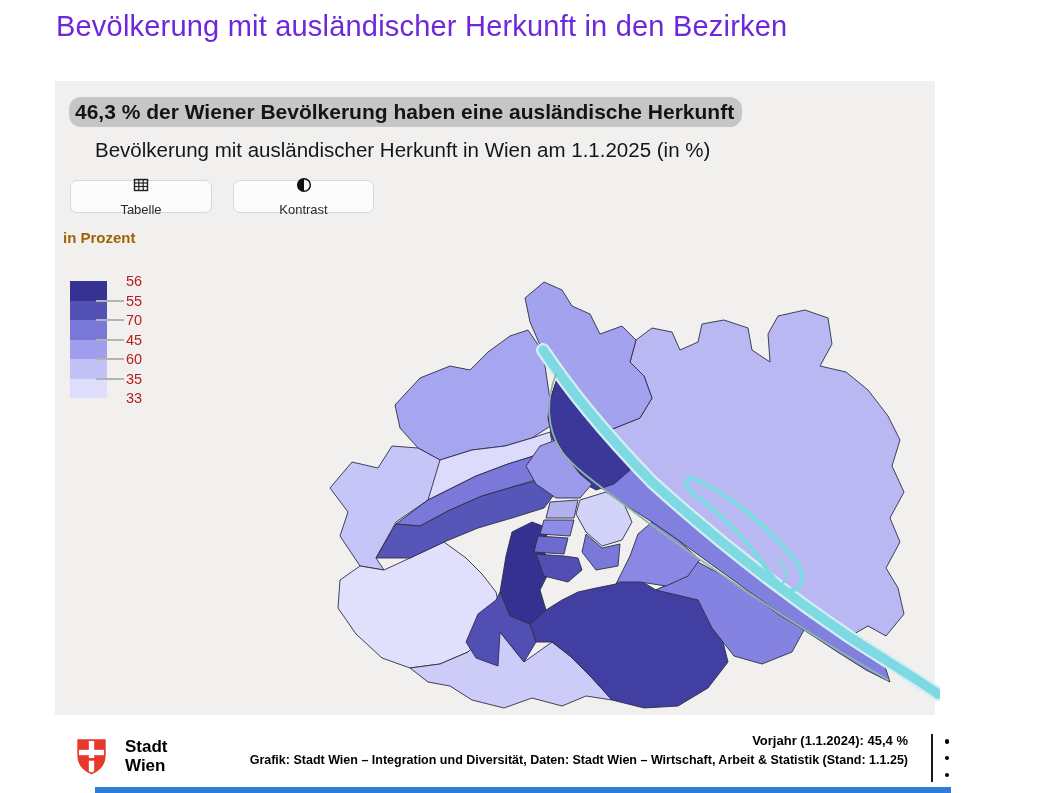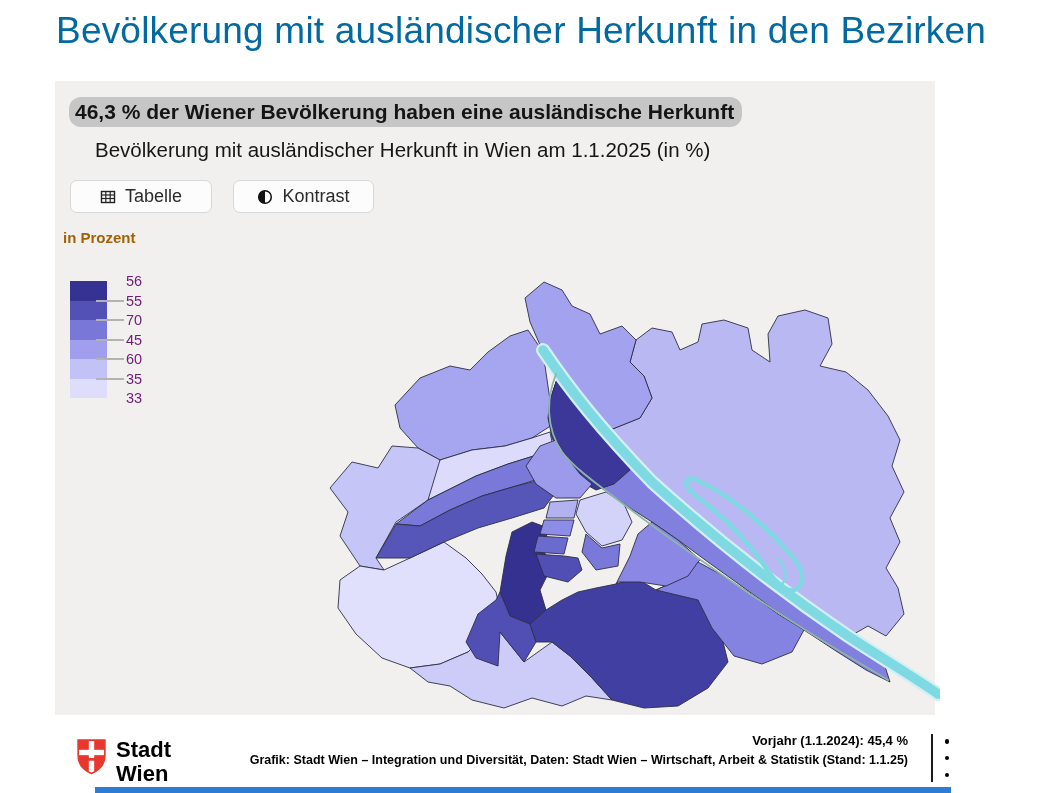--- a/index.html
+++ b/index.html
@@ -1,33 +1,33 @@
 <!DOCTYPE html>
 <html><head>
 <meta charset="utf-8">
 <style>
   html,body{margin:0;padding:0;background:#fff;}
   body{font-family:"Liberation Sans", sans-serif; width:1046px; height:793px; position:relative; overflow:hidden; color:#111;}
   .abs{position:absolute;}
-  #page-title{left:56px; top:10px; font-size:37px; font-weight:400; color:#0369a1; letter-spacing:.2px;}
+  #page-title{left:56px; top:10px; font-size:29px; font-weight:400; color:#6d28d9; letter-spacing:.2px;}
   #card{left:55px; top:81px; width:880px; height:634px; background:#f1f0ef;}
   #headline{left:14px; top:19px; font-size:21px; font-weight:700; color:#141414;}
   #headline .mark{background:#c6c6c6; padding:3px 8px 4px 6px;border-radius:12px;}
   #subtitle{left:14px; top:57px; font-size:20.5px; color:#161616;margin-left:26px;}
-  .btn{top:99px; height:33px; background:#fcfcfc; border:1px solid #d8d8d8; border-radius:7px; display:flex; align-items:center; justify-content:center; gap:9px; font-size:18px; color:#2b2b2b; cursor:pointer; box-sizing:border-box;}
+  .btn{top:99px; height:33px; background:#fcfcfc; border:1px solid #d8d8d8; border-radius:7px; display:flex; align-items:center; justify-content:center; gap:9px; font-size:13px; color:#2b2b2b; cursor:pointer; box-sizing:border-box;flex-direction:column;}
   #btn-tabelle{left:15px; width:142px;}
   #btn-kontrast{left:178px; width:141px;}
   #legend-title{left:8px; top:148px; font-size:15px; font-weight:700; color:#a16207;}
   #legend{left:15px; top:200px; width:140px; height:130px;}
   .lg-band{position:absolute; left:0; width:37px; height:19.5px;}
   .lg-tick{position:absolute; left:26px; width:28px; height:2px; background:#b3b3b3;}
-  .lg-label{position:absolute; left:56px; transform:translateY(-52%); font-size:14.5px; color:#701a75;}
+  .lg-label{position:absolute; left:56px; transform:translateY(-52%); font-size:14.5px; color:#b91c1c;}
   #map-wrap{left:245px; top:189px; width:640px; height:440px;}
   #footer-logo{left:76px; top:738px; display:flex; gap:9px; align-items:flex-start;}
-  #logo-text{font-size:22px; font-weight:700; line-height:1.1; color:#000;}
+  #logo-text{font-size:17px; font-weight:700; line-height:1.1; color:#000;margin-left:9px;}
   #footer-right{left:0px; top:733px; width:908px; text-align:right;}
   #vorjahr{font-size:13px; font-weight:700; color:#000; margin:0 0 5px 0;padding-left:8px;}
   #credit{font-size:12.5px; font-weight:700; color:#000; margin:0;}
   #footer-divider{left:931px; top:734px; width:1.5px; height:48px; background:#1a1a1a;}
   #kebab{left:940px; top:735px; width:14px; height:46px; display:flex; flex-direction:column; align-items:center; justify-content:space-between; padding:4px 0; box-sizing:border-box; cursor:pointer;}
   .dot{width:4.5px; height:4.5px; border-radius:50%; background:#000;}
   #bottom-bar{left:95px; top:787px; width:856px; height:6px; background:#2e7cd6;}
   .icon{display:inline-flex;}
 </style>
 </head>

